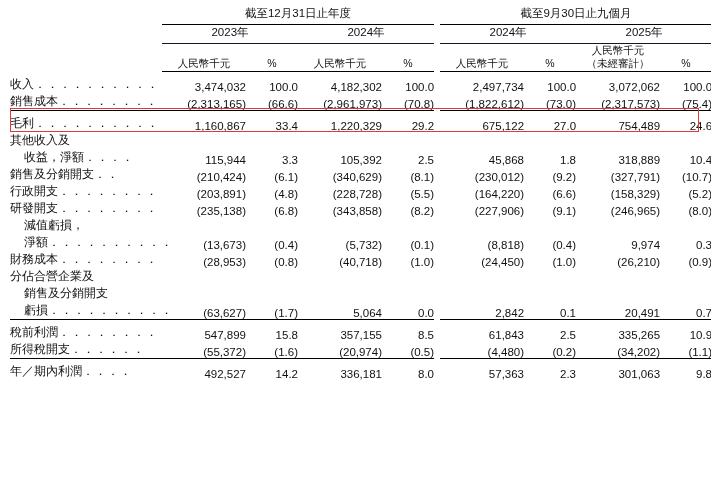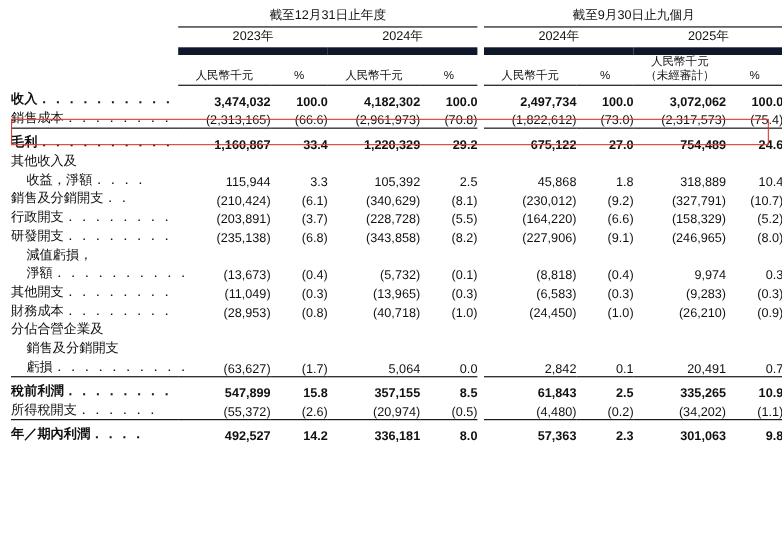--- a/index.html
+++ b/index.html
@@ -51,21 +51,21 @@
   }
   .hdr-year {
     text-align: center;
     font-size: 11.5px;
     font-weight: bold;
     padding-top: 5px;
     padding-bottom: 3px;
   }
   .hdr-year .inner {
     display: block;
-    border-bottom: 7px solid #0f172a;
+    border-bottom: 1px solid #0f172a;
     padding-bottom: 3px;
   }
   .hdr-unit {
     text-align: center;
     font-size: 10.5px;
     padding-top: 5px;
     padding-bottom: 2px;
     line-height: 1.25;
     white-space: nowrap;
   }
@@ -103,21 +103,21 @@
     padding-right: 2px;
   }
   td.pct {
     text-align: right;
     font-size: 11.5px;
     white-space: nowrap;
     padding-top: 2px;
     padding-bottom: 2px;
     padding-right: 4px;
   }
-  tr.bold td { font-weight: bold; }
+  tr.bold td { font-weight: normal; }
   tr.indent td.label { padding-left: 14px; }
 
   
   tr.topline td { border-top: 1px solid #000; padding-top: 4px; }
 
   
   .highlight-box {
     position: absolute;
     left: 10px;
     top: 131px;
@@ -265,21 +265,21 @@
           <td class="pct">(8.1)</td>
           <td></td>
           <td class="num">(230,012)</td>
           <td class="pct">(9.2)</td>
           <td class="num">(327,791)</td>
           <td class="pct">(10.7)</td>
         </tr>
         <tr class="">
           <td class="label"><span>行政開支</span><span class="dots">．．．．．．．．</span></td>
           <td class="num">(203,891)</td>
-          <td class="pct">(3.7)</td>
+          <td class="pct">(4.8)</td>
           <td class="num">(228,728)</td>
           <td class="pct">(5.5)</td>
           <td></td>
           <td class="num">(164,220)</td>
           <td class="pct">(6.6)</td>
           <td class="num">(158,329)</td>
           <td class="pct">(5.2)</td>
         </tr>
         <tr class="">
           <td class="label"><span>研發開支</span><span class="dots">．．．．．．．．</span></td>
@@ -309,32 +309,20 @@
           <td class="label"><span>淨額</span><span class="dots">．．．．．．．．．．</span></td>
           <td class="num">(13,673)</td>
           <td class="pct">(0.4)</td>
           <td class="num">(5,732)</td>
           <td class="pct">(0.1)</td>
           <td></td>
           <td class="num">(8,818)</td>
           <td class="pct">(0.4)</td>
           <td class="num">9,974</td>
           <td class="pct">0.3</td>
-        </tr>
-        <tr class="">
-          <td class="label"><span>其他開支</span><span class="dots">．．．．．．．．</span></td>
-          <td class="num">(11,049)</td>
-          <td class="pct">(0.3)</td>
-          <td class="num">(13,965)</td>
-          <td class="pct">(0.3)</td>
-          <td></td>
-          <td class="num">(6,583)</td>
-          <td class="pct">(0.3)</td>
-          <td class="num">(9,283)</td>
-          <td class="pct">(0.3)</td>
         </tr>
         <tr class="">
           <td class="label"><span>財務成本</span><span class="dots">．．．．．．．．</span></td>
           <td class="num">(28,953)</td>
           <td class="pct">(0.8)</td>
           <td class="num">(40,718)</td>
           <td class="pct">(1.0)</td>
           <td></td>
           <td class="num">(24,450)</td>
           <td class="pct">(1.0)</td>
@@ -385,21 +373,21 @@
           <td class="pct">8.5</td>
           <td style="border-top: none;"></td>
           <td class="num">61,843</td>
           <td class="pct">2.5</td>
           <td class="num">335,265</td>
           <td class="pct">10.9</td>
         </tr>
         <tr class="">
           <td class="label"><span>所得稅開支</span><span class="dots">．．．．．．</span></td>
           <td class="num">(55,372)</td>
-          <td class="pct">(2.6)</td>
+          <td class="pct">(1.6)</td>
           <td class="num">(20,974)</td>
           <td class="pct">(0.5)</td>
           <td></td>
           <td class="num">(4,480)</td>
           <td class="pct">(0.2)</td>
           <td class="num">(34,202)</td>
           <td class="pct">(1.1)</td>
         </tr>
         <tr class="bold topline">
           <td class="label"><span>年／期內利潤</span><span class="dots">．．．．</span></td>

